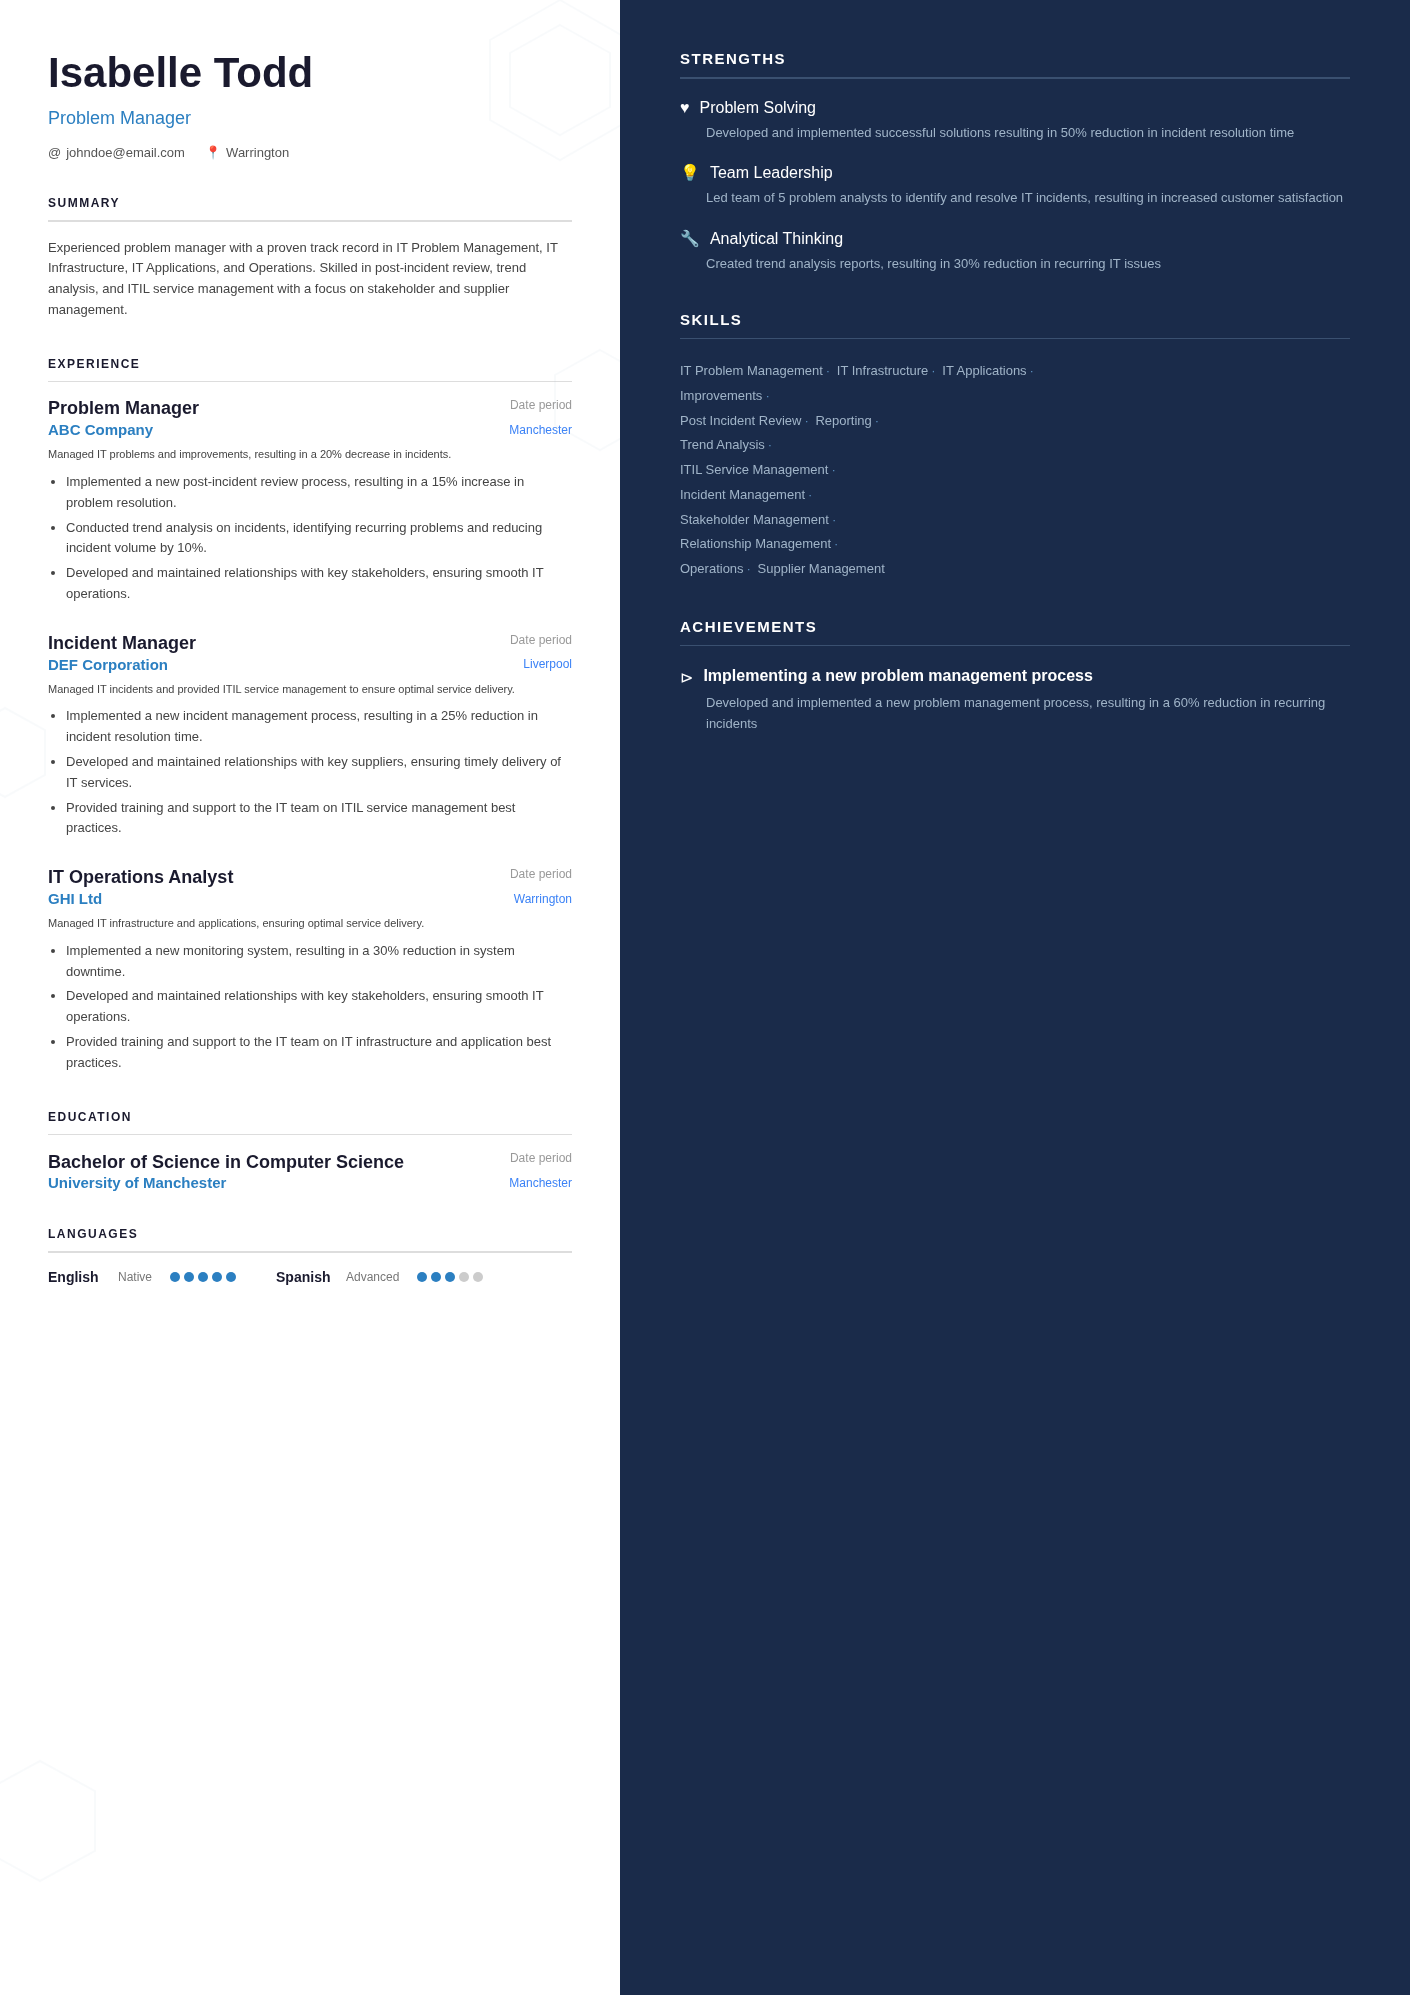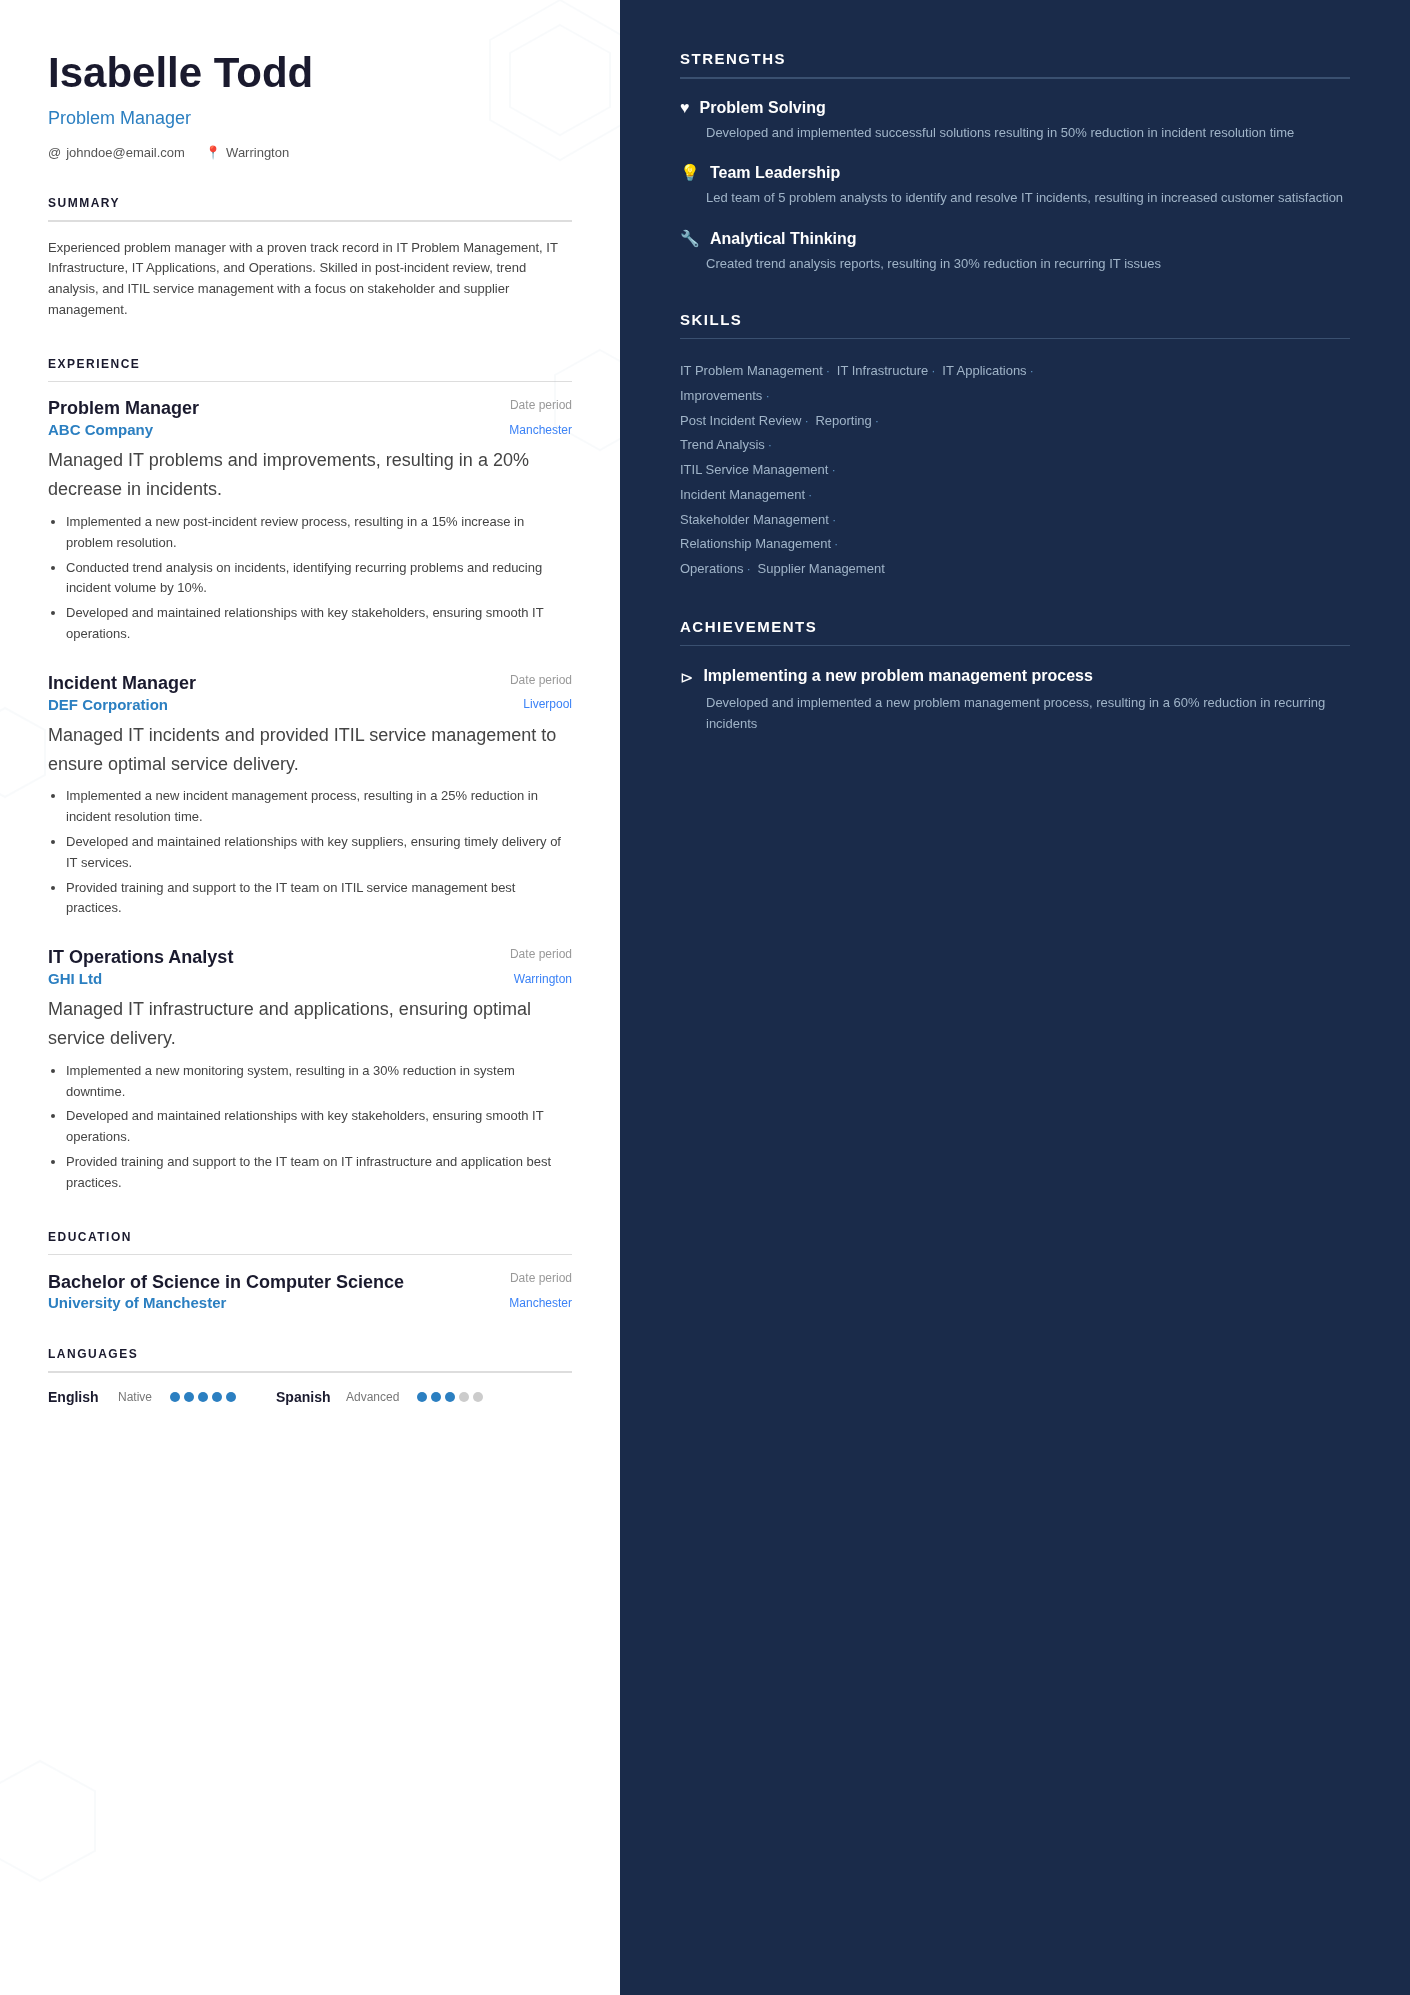--- a/index.html
+++ b/index.html
@@ -129,21 +129,21 @@
     .exp-company {
       font-size: 15px;
       font-weight: 600;
       color: #2b7fc1;
     }
     .exp-location {
       font-size: 12px;
       color: #3b82f6;
     }
     .exp-description {
-      font-size: 18px;
+      font-size: 11px;
       color: #444;
       line-height: 1.6;
       margin-bottom: 8px;
     }
     .exp-bullets {
       list-style: disc;
       margin-left: 18px;
       font-size: 13px;
       color: #444;
       line-height: 1.6;
@@ -268,21 +268,21 @@
       align-items: center;
       gap: 10px;
       margin-bottom: 6px;
     }
     .strength-icon {
       font-size: 16px;
       color: #fff;
     }
     .strength-title {
       font-size: 16px;
-      font-weight: 700;
+      font-weight: 400;
       color: #fff;
     }
     .strength-desc {
       font-size: 13px;
       color: #a0b4c8;
       line-height: 1.6;
       padding-left: 26px;
     }
 
     

